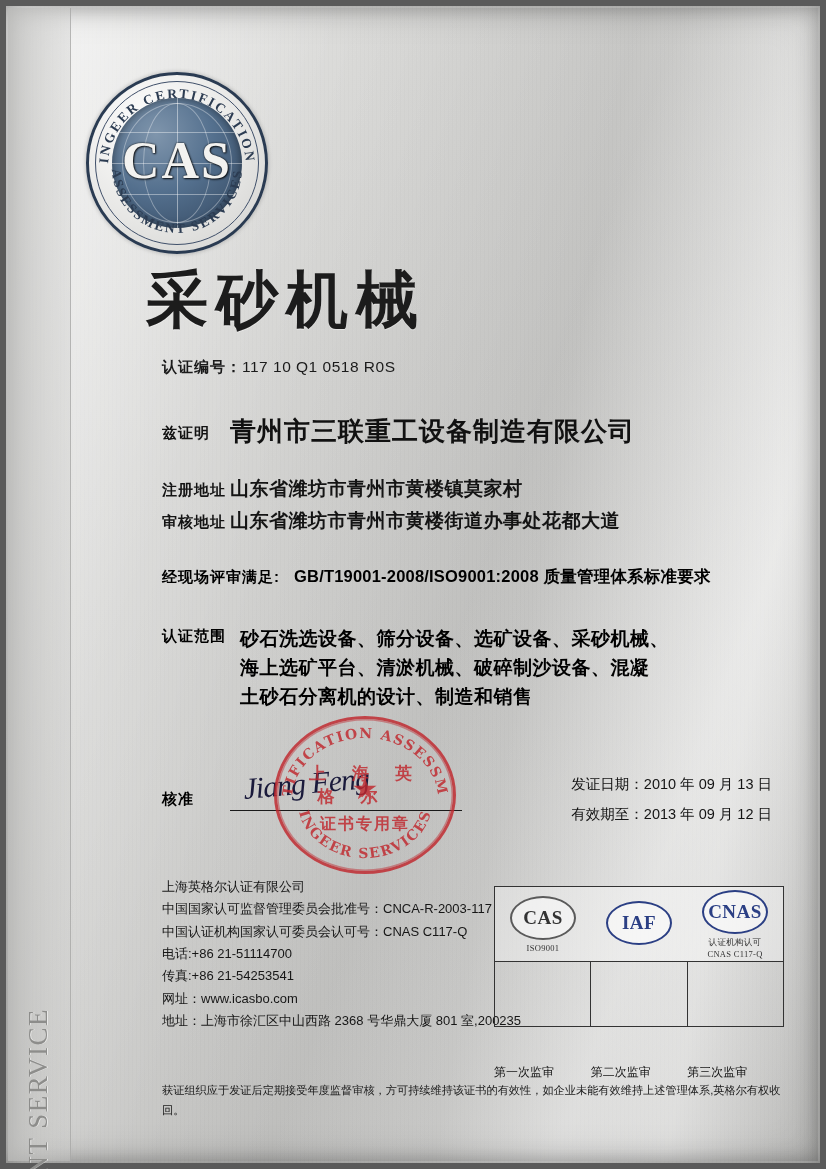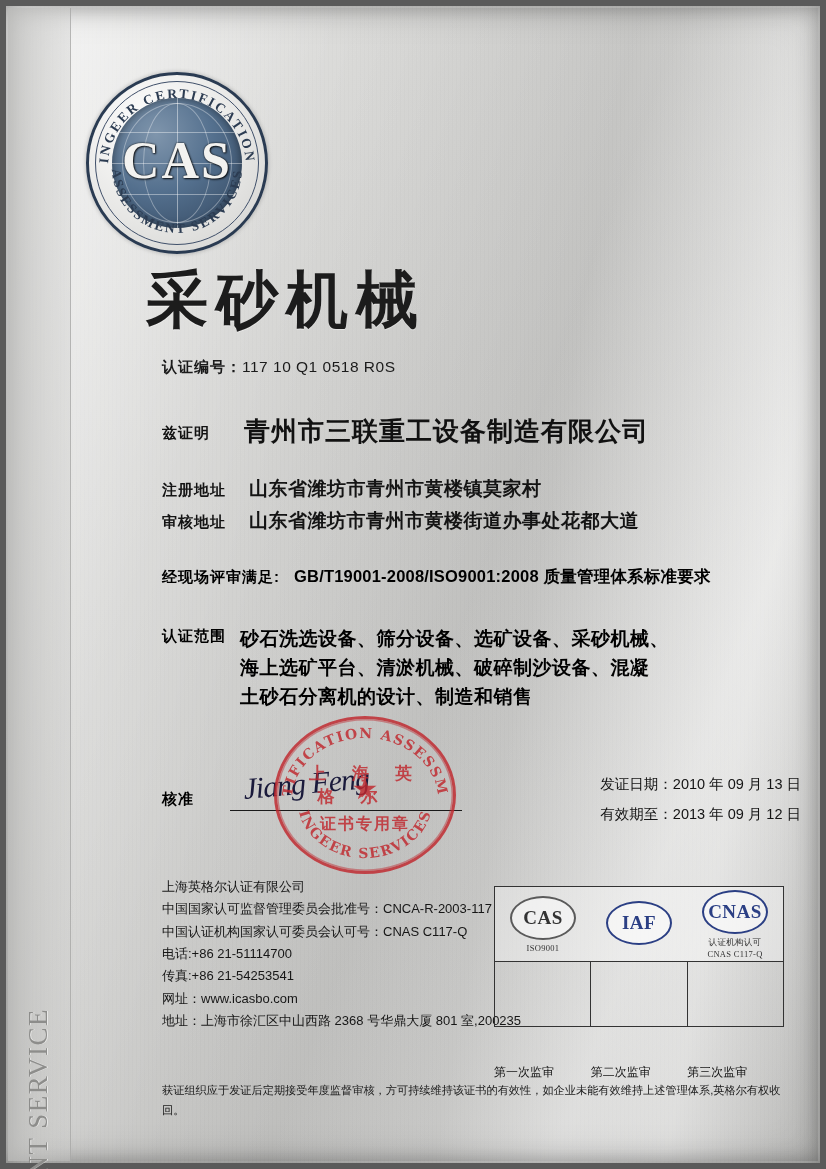--- a/index.html
+++ b/index.html
@@ -182,30 +182,30 @@
     left: 84px;
     top: 404px;
     font-size: 15px;
     color: #111;
   }
   .company .name {
     font-family: "DejaVu Serif", serif;
     font-size: 26px;
     font-weight: bold;
     letter-spacing: 1px;
-    margin-left: 34px;
+    margin-left: 20px;
     vertical-align: -2px;
   }
   .addr1 { top: 466px; }
   .addr2 { top: 498px; }
   .addr-val {
     font-family: "DejaVu Serif", serif;
     font-size: 19px;
     font-weight: bold;
-    margin-left: 23px;
+    margin-left: 4px;
     letter-spacing: 0.5px;
   }
   .standard {
     position: absolute;
     left: 84px;
     top: 556px;
     font-size: 15px;
     white-space: nowrap;
   }
   .standard .val {
@@ -311,21 +311,21 @@
     color: #c0272d;
     font-family: "DejaVu Serif", serif;
     font-weight: bold;
     font-size: 17px;
     letter-spacing: 26px;
     text-indent: 26px;
   }
 
   .dates {
     position: absolute;
-    right: 3px;
+    right: 32px;
     top: 760px;
     font-size: 14.5px;
     line-height: 2.05;
     color: #141414;
     text-align: left;
   }
   .dates .dlbl { font-weight: normal; }
 
   
   .info {

